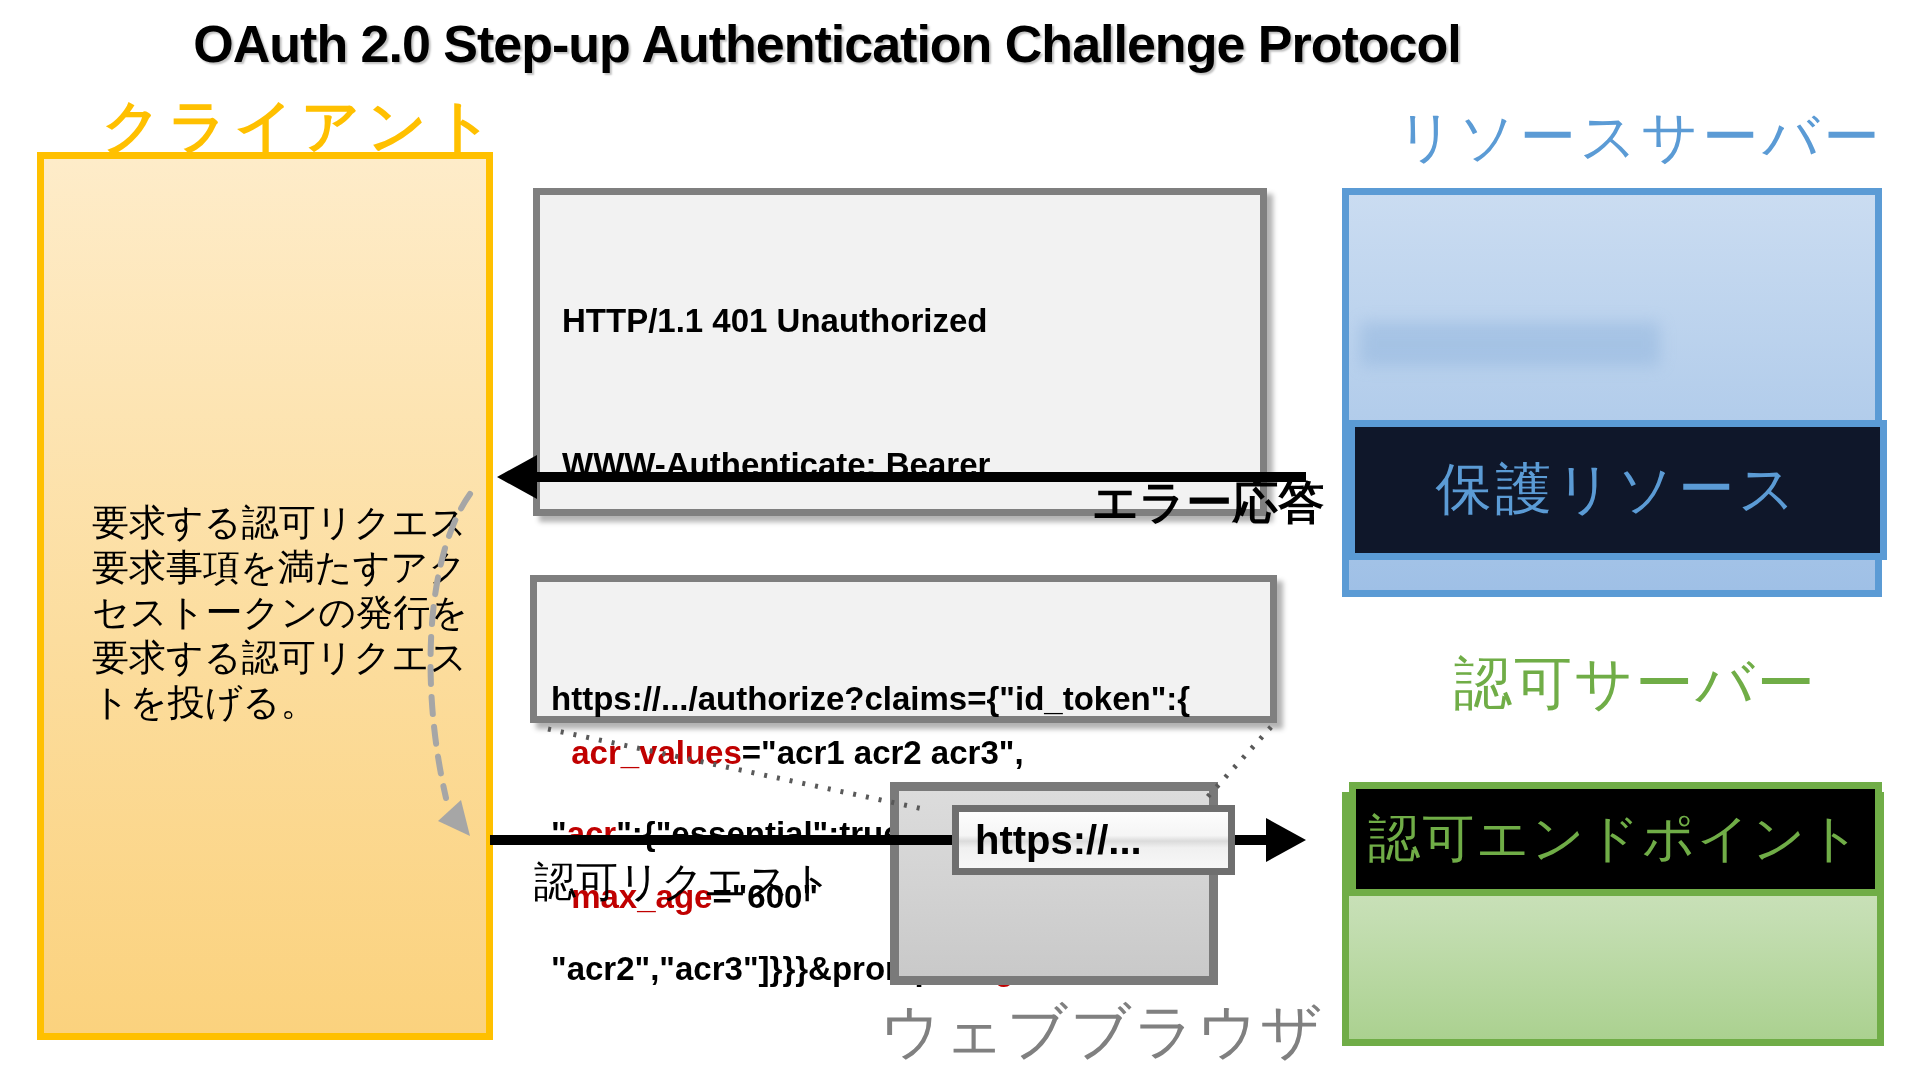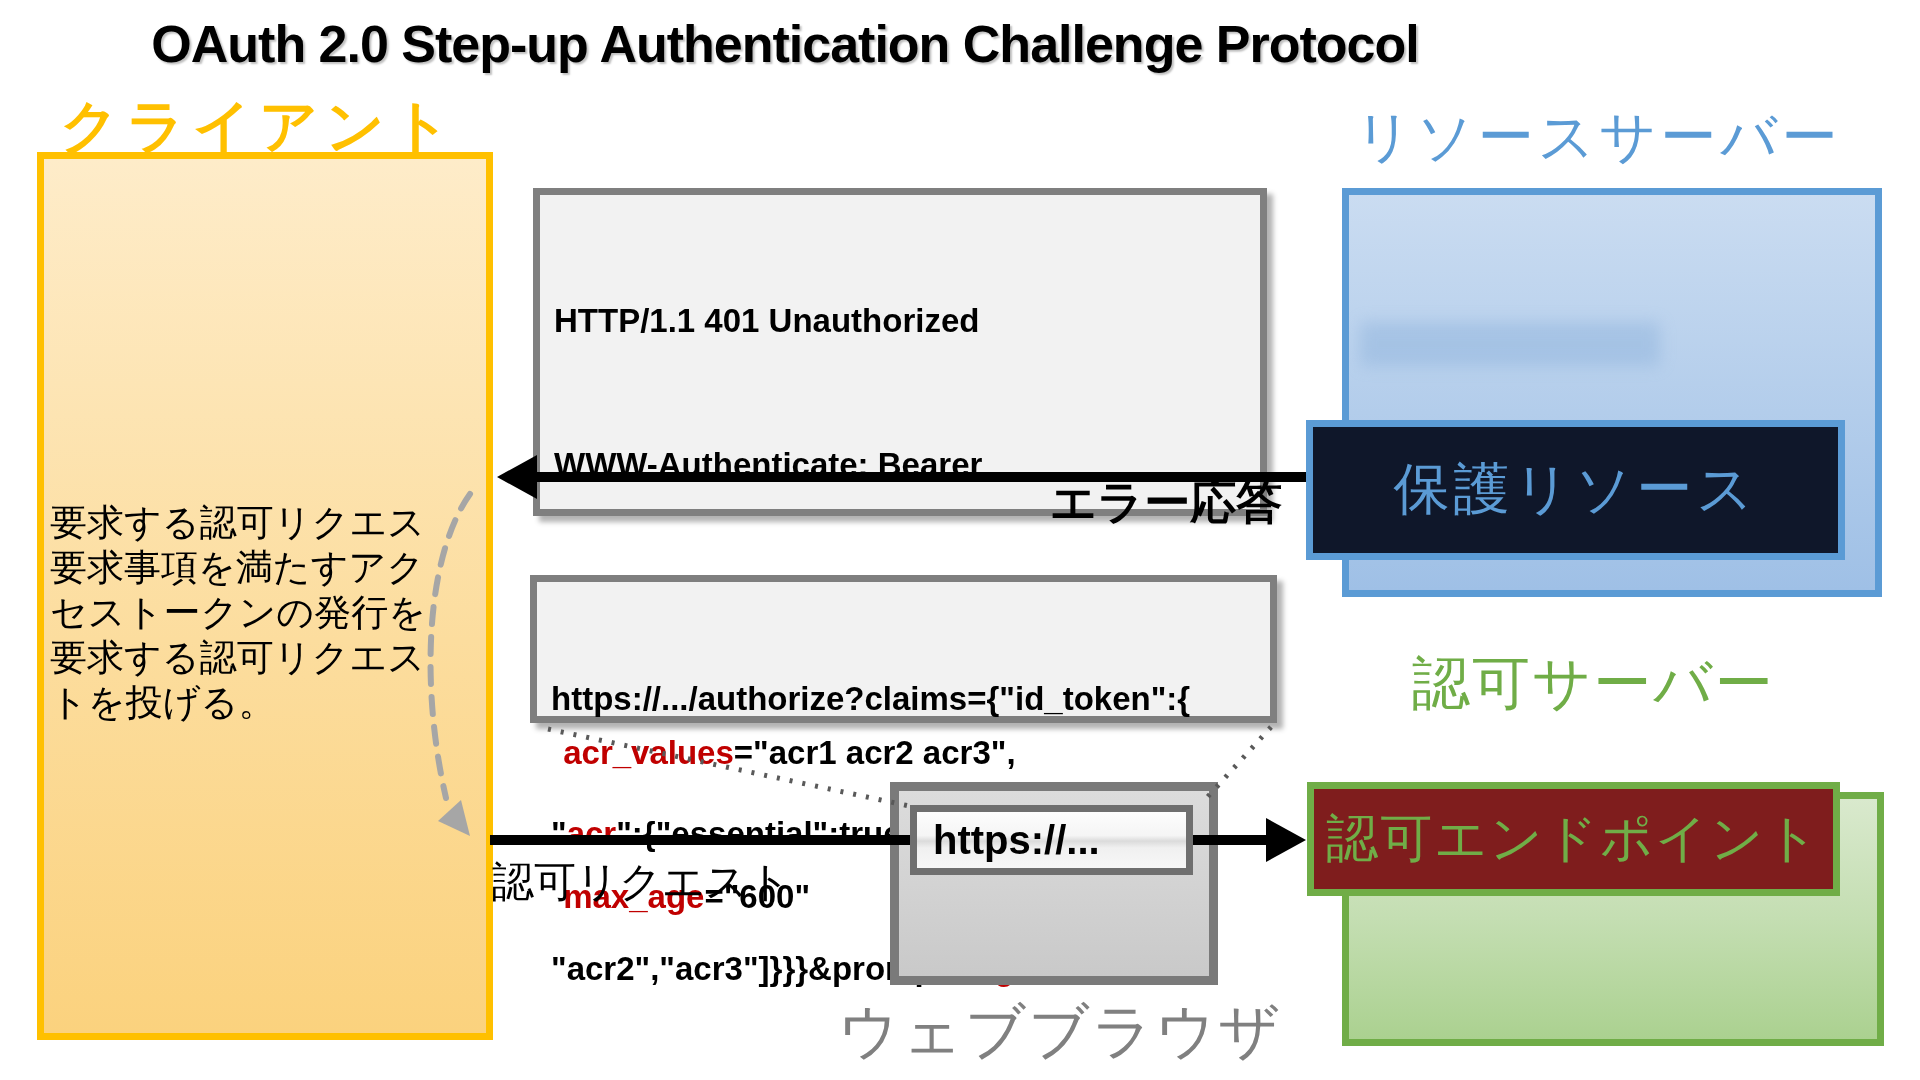--- a/index.html
+++ b/index.html
@@ -1,31 +1,31 @@
 <!DOCTYPE html>
 <html><head>
 <meta charset="utf-8">
 <style>
   html,body{margin:0;padding:0;background:#fff;}
   .canvas{position:relative;width:1920px;height:1080px;background:#ffffff;
           font-family:"Liberation Sans",sans-serif;overflow:hidden;}
   .abs{position:absolute;box-sizing:border-box;}
-  .nowrap{white-space:nowrap;}
+  .nowrap{white-space:nowrap;margin-left:42px;}
 
   .title{left:0;top:14px;width:1570px;text-align:center;font-size:52px;font-weight:bold;
          color:#000;letter-spacing:-1px;text-shadow:2px 2px 2px rgba(0,0,0,0.25);}
 
   .client-label{left:60px;top:88px;font-size:58px;font-weight:bold;color:#FFC000;letter-spacing:7px;}
   .client-box{left:37px;top:152px;width:456px;height:888px;border:7px solid #FFC000;
               background:linear-gradient(180deg,#FEECC9 0%,#FCDD9E 55%,#FBD27E 100%);z-index:2;}
   .client-note{left:50px;top:500px;width:430px;font-size:37px;line-height:45px;color:#000;z-index:3;}
 
   .code-box{background:#F2F2F2;border:7px solid #7F7F7F;box-shadow:6px 6px 5px rgba(0,0,0,0.30);
             font-weight:bold;color:#000;white-space:pre;z-index:3;}
-  .box1{left:533px;top:188px;width:734px;height:328px;font-size:33px;line-height:48px;padding:6px 14px;}
+  .box1{left:533px;top:188px;width:734px;height:328px;font-size:33px;line-height:48px;padding:6px 22px;}
   .box2{left:530px;top:575px;width:747px;height:148px;font-size:33px;line-height:45px;padding:4px 14px;}
   .red{color:#C00000;}
 
   .arrow-line{background:#000;height:10px;z-index:4;}
   .arrow1-line{left:535px;top:472px;width:771px;}
   .arrow1-head{left:497px;top:455px;width:0;height:0;border-top:22px solid transparent;
                border-bottom:22px solid transparent;border-right:40px solid #000;z-index:4;}
   .err-label{left:1050px;top:472px;font-size:46px;font-weight:bold;color:#000;z-index:4;}
 
   .rs-label{left:1355px;top:100px;font-size:56px;color:#5B9BD5;letter-spacing:4px;}
@@ -46,21 +46,21 @@
                background:linear-gradient(180deg,#DCDCDC 0%,#D3D3D3 50%,#C9C9C9 100%);z-index:3;}
   .url-bar{left:910px;top:805px;width:283px;height:70px;border:7px solid #6F6F6F;
            background:linear-gradient(180deg,#FDFDFD 0%,#F5F5F5 42%,#DBDBDB 52%,#F0F0F0 64%,#F7F7F7 100%);
            display:flex;align-items:center;padding-left:16px;font-size:40px;font-weight:bold;color:#000;
            z-index:5;}
   .browser-label{left:838px;top:992px;font-size:60px;color:#808080;letter-spacing:2px;z-index:2;}
 
   .as-label{left:1412px;top:645px;font-size:58px;color:#70AD47;letter-spacing:2px;}
   .green-box{left:1342px;top:792px;width:542px;height:254px;border:7px solid #70AD47;
              background:linear-gradient(180deg,#D9E9CD 0%,#C4DEB2 50%,#ABD190 100%);z-index:2;}
-  .endpoint-box{left:1307px;top:782px;width:533px;height:114px;background:#7f1d1d;border:7px solid #70AD47;
+  .endpoint-box{left:1307px;top:782px;width:533px;height:114px;background:#000000;border:7px solid #70AD47;
                 display:flex;align-items:center;justify-content:center;font-size:52px;color:#70AD47;
                 letter-spacing:2px;z-index:6;}
 
   .overlay{position:absolute;left:0;top:0;width:1920px;height:1080px;z-index:4;pointer-events:none;}
 </style>
 </head>
 <body>
 
 <div class="canvas">
 

